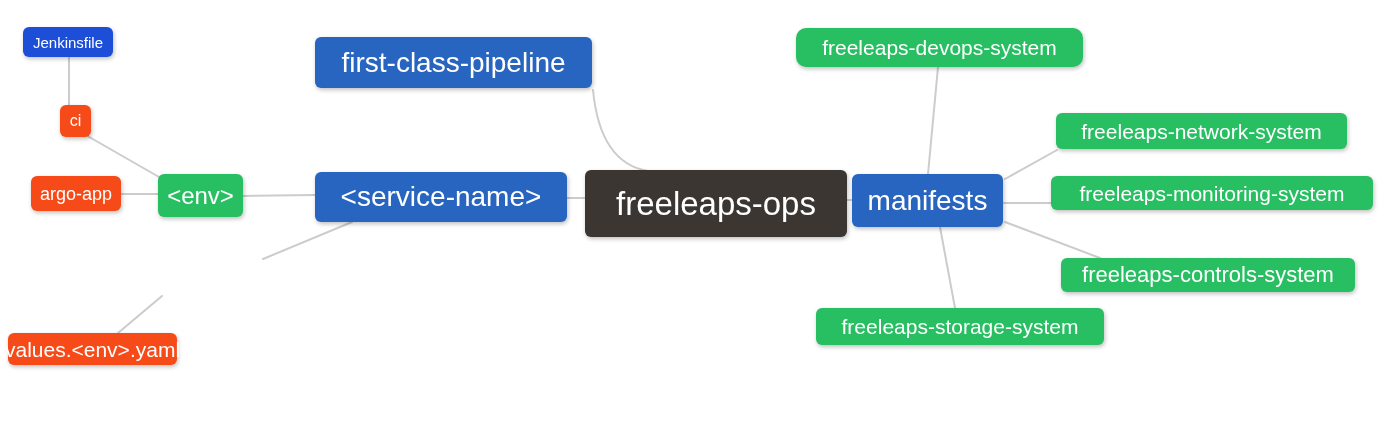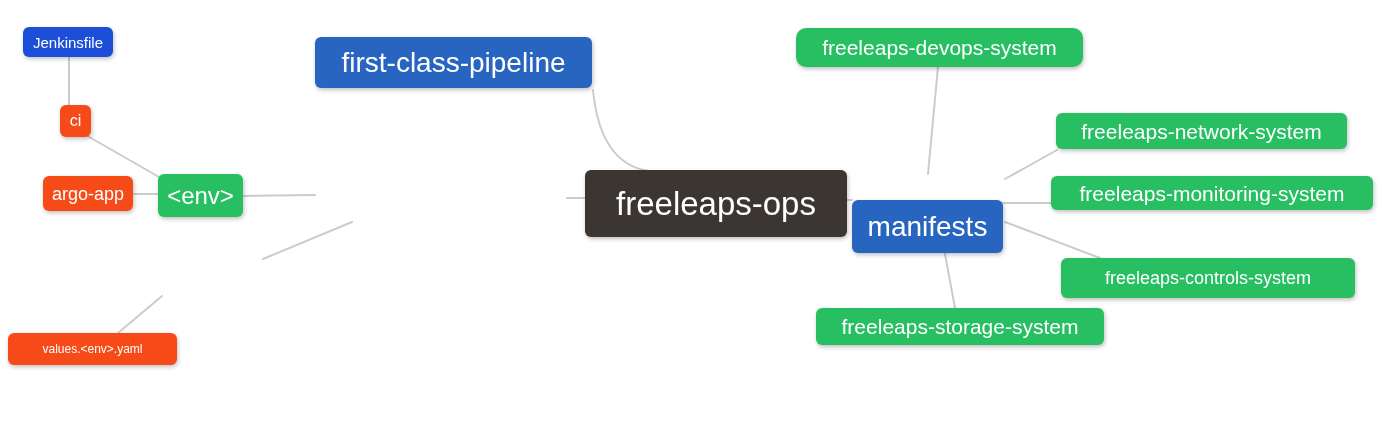--- a/index.html
+++ b/index.html
@@ -61,37 +61,38 @@
     <path class="edge" d="M1005,179 L1057,150"></path>
     <path class="edge" d="M1003,203 L1051,203"></path>
     <path class="edge" d="M1005,222 L1100,258"></path>
     <path class="edge" d="M940,227 L955,308"></path>
   </svg>
 
   <div class="node" style="left: 23px; top: 27px; width: 90px; height: 30px; font-size: 15px; background-color: #1d4ed8;">Jenkinsfile</div>
 
   <div class="node" style="left: 60px; top: 105px; width: 31px; height: 32px; font-size: 16px; background-color: rgb(246, 74, 25);">ci</div>
 
-  <div class="node" style="left: 31px; top: 176px; width: 90px; height: 35px; font-size: 18px; background-color: rgb(246, 74, 25); margin-left: 12px;">argo-app</div>
+  <div class="node" style="left: 31px; top: 176px; width: 90px; height: 35px; font-size: 18px; background-color: rgb(246, 74, 25);">argo-app</div>
 
   <div class="node" style="left: 158px; top: 174px; width: 85px; height: 43px; font-size: 24px; background-color: rgb(40, 191, 99);">&lt;env&gt;</div>
 
 
-  <div class="node" style="left: 8px; top: 333px; width: 169px; height: 32px; font-size: 12px; background-color: rgb(246, 74, 25);">values.&lt;env&gt;.yaml</div>
+  <div class="node" style="left: 8px; top: 333px; width: 169px; height: 32px; font-size: 21px; background-color: rgb(246, 74, 25);">values.&lt;env&gt;.yaml</div>
 
   <div class="node" style="left: 315px; top: 37px; width: 277px; height: 51px; font-size: 28px; background-color: rgb(39, 101, 192);">first-class-pipeline</div>
 
+  <div class="node" style="left: 315px; top: 172px; width: 252px; height: 50px; font-size: 28px; background-color: rgb(39, 101, 192);">&lt;service-name&gt;</div>
 
   <div class="node" style="left: 585px; top: 170px; width: 262px; height: 67px; font-size: 33px; background-color: rgb(59, 54, 50);">freeleaps-ops</div>
 
-  <div class="node" style="left: 852px; top: 174px; width: 151px; height: 53px; font-size: 28px; background-color: rgb(39, 101, 192); margin-top: 26px;">manifests</div>
+  <div class="node" style="left: 852px; top: 174px; width: 151px; height: 53px; font-size: 28px; background-color: rgb(39, 101, 192);">manifests</div>
 
   <div class="node" style="left: 796px; top: 28px; width: 287px; height: 39px; font-size: 21px; background-color: rgb(40, 191, 99); border-radius: 10px;">freeleaps-devops-system</div>
 
   <div class="node" style="left: 1056px; top: 113px; width: 291px; height: 36px; font-size: 21px; background-color: rgb(40, 191, 99);">freeleaps-network-system</div>
 
   <div class="node" style="left: 1051px; top: 176px; width: 322px; height: 34px; font-size: 21px; background-color: rgb(40, 191, 99);">freeleaps-monitoring-system</div>
 
-  <div class="node" style="left: 1061px; top: 258px; width: 294px; height: 40px; font-size: 18px; background-color: rgb(40, 191, 99);">freeleaps-controls-system</div>
+  <div class="node" style="left: 1061px; top: 258px; width: 294px; height: 34px; font-size: 22px; background-color: rgb(40, 191, 99);">freeleaps-controls-system</div>
 
   <div class="node" style="left: 816px; top: 308px; width: 288px; height: 37px; font-size: 21px; background-color: rgb(40, 191, 99);">freeleaps-storage-system</div>
 
 </div>
 
 </body></html>

